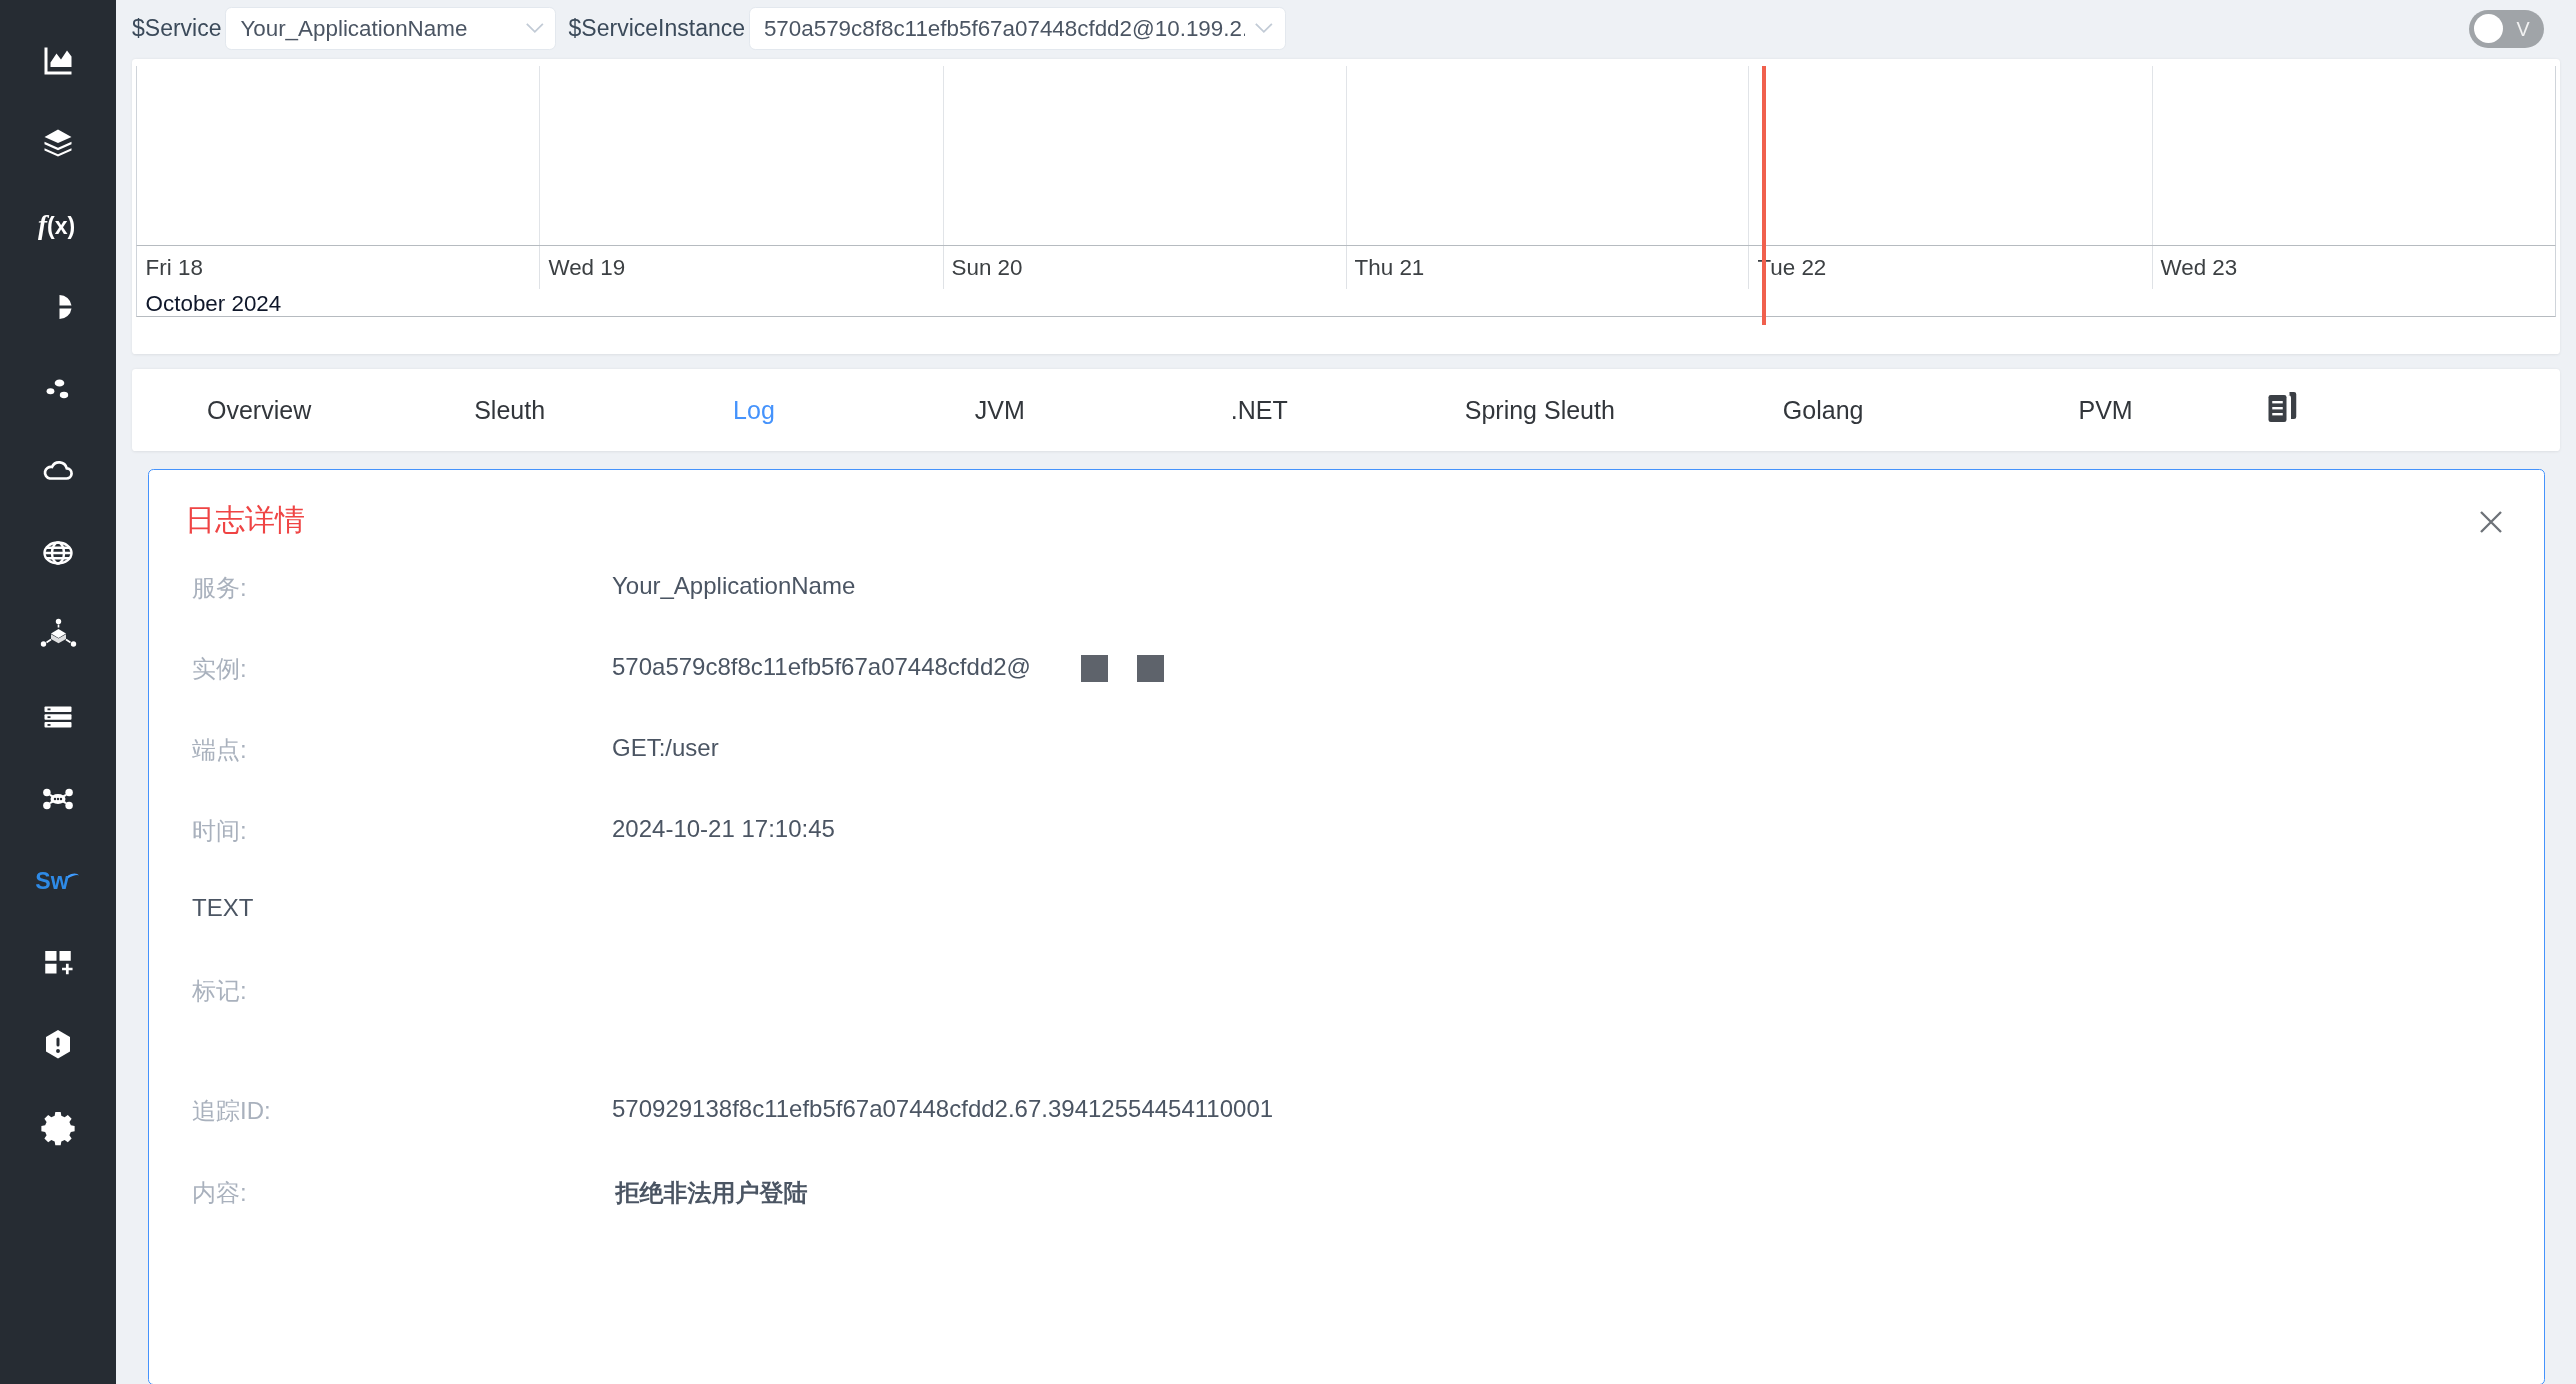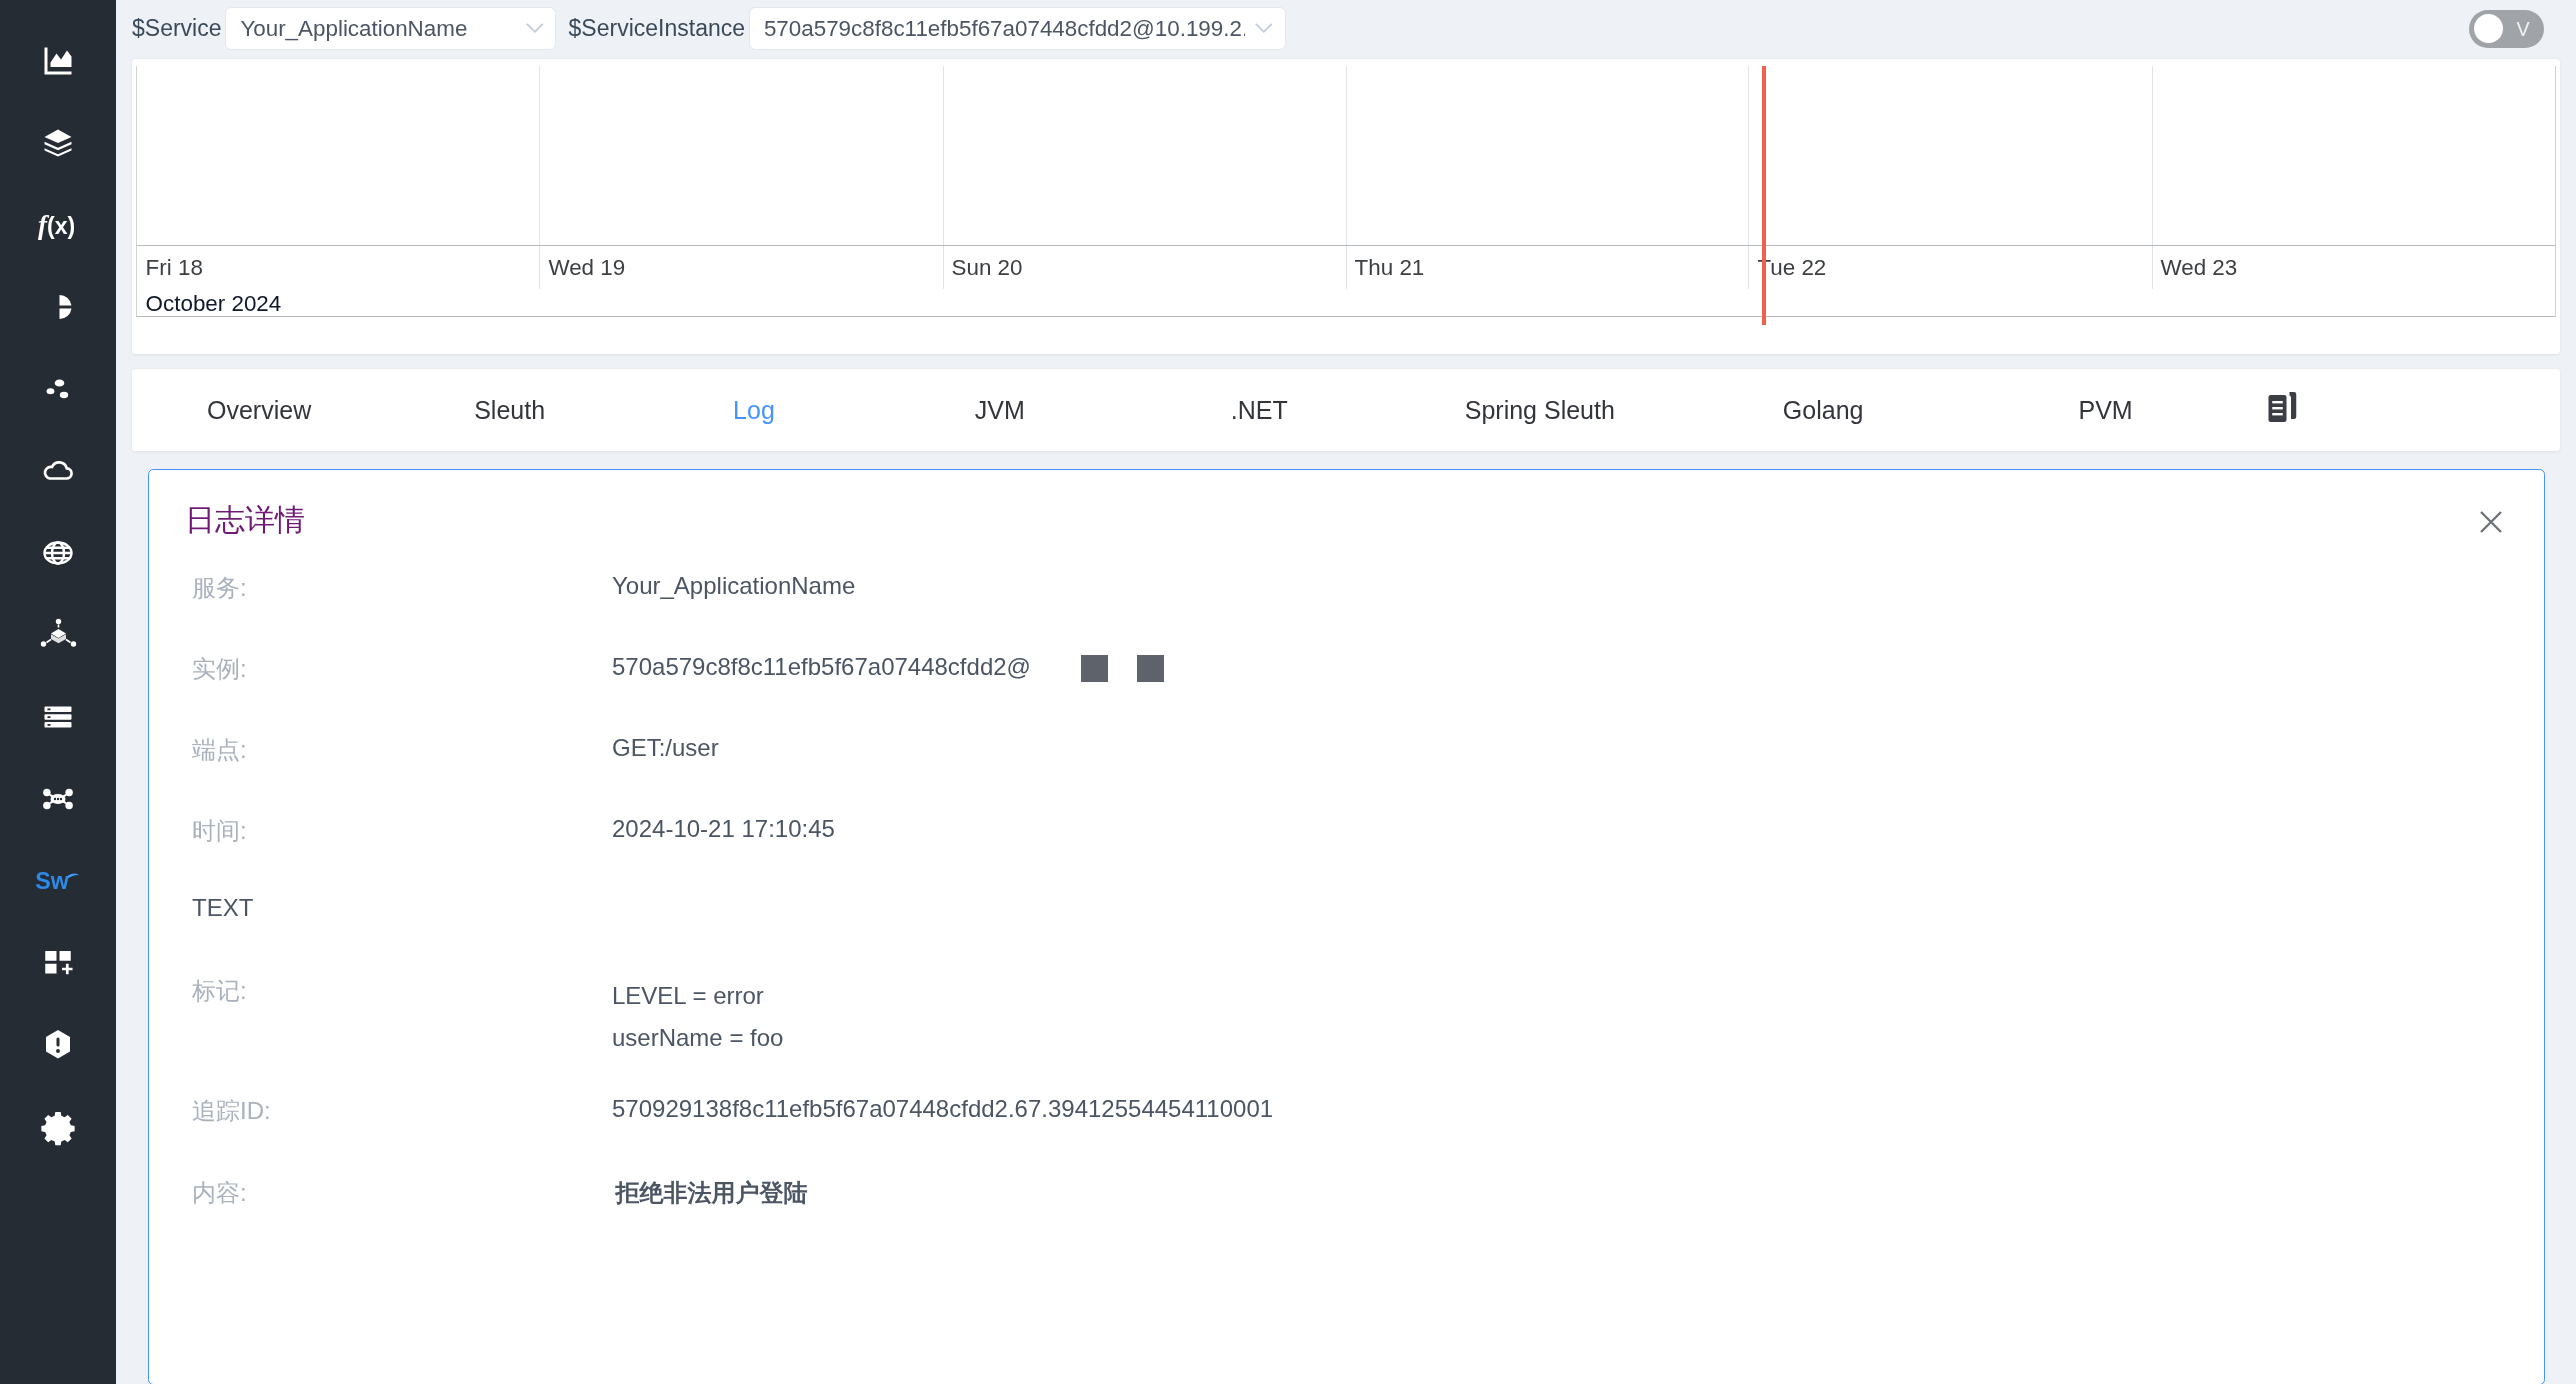--- a/index.html
+++ b/index.html
@@ -152,21 +152,21 @@
   #detail {
     position: absolute; left: 148px; top: 469px;
     width: 2397px; height: 916px;
     background: #ffffff;
     border: 1.8px solid #4593fc;
     border-radius: 5.4px;
     overflow: hidden;
   }
   #detail-title {
     position: absolute; left: 36px; top: 30px;
-    font-size: 30px; color: #701a75;
+    font-size: 30px; color: #ef4444;
   }
   #detail-close {
     position: absolute; right: 34px; top: 32px;
     width: 39px; height: 39px;
     display: flex; align-items: center; justify-content: center;
     cursor: pointer;
   }
   #rows { position: absolute; left: 0; top: 97px; width: 100%; margin-left: 7px; }
   .row {
     position: relative;
@@ -477,22 +477,20 @@
       <div class="lbl">时间:</div>
       <div class="val">2024-10-21 17:10:45</div>
     </div>
 
     <div class="row" style="height:81px">
       <div class="val">TEXT</div>
     </div>
 
     <div class="row" style="height:120px">
       <div class="lbl">标记:</div>
-      <div class="val" style="line-height:1.72">LEVEL = error
-userName = foo</div>
     </div>
 
     <div class="row" style="height:82px">
       <div class="lbl">追踪ID:</div>
       <div class="val">570929138f8c11efb5f67a07448cfdd2.67.39412554454110001</div>
     </div>
 
     <div class="row" style="height:82px">
       <div class="lbl">内容:</div>
       <div class="val cn" style="padding-left:3.6px">拒绝非法用户登陆</div>

